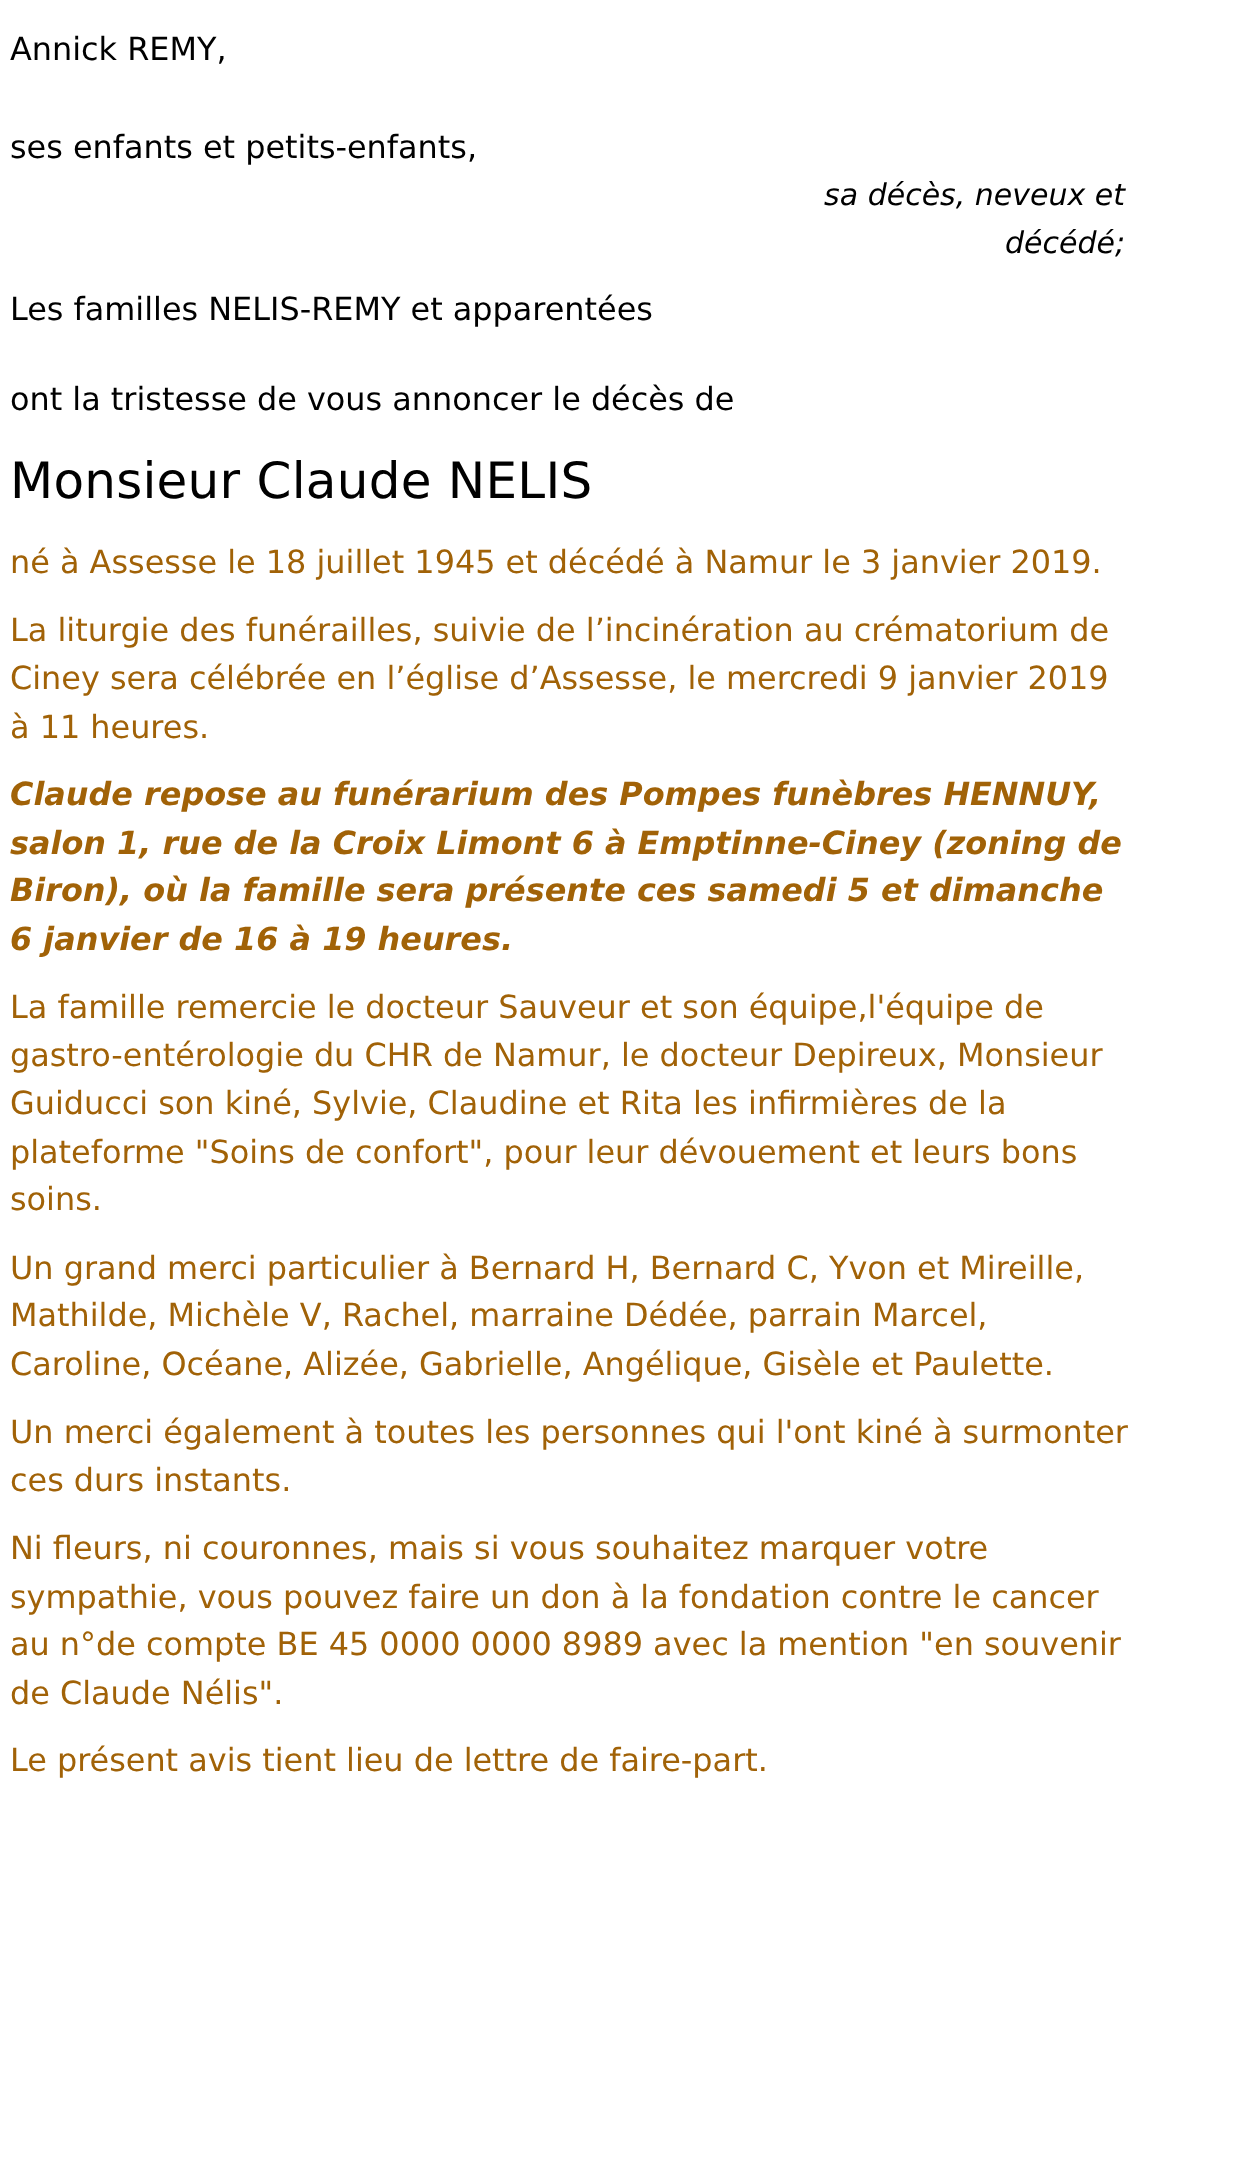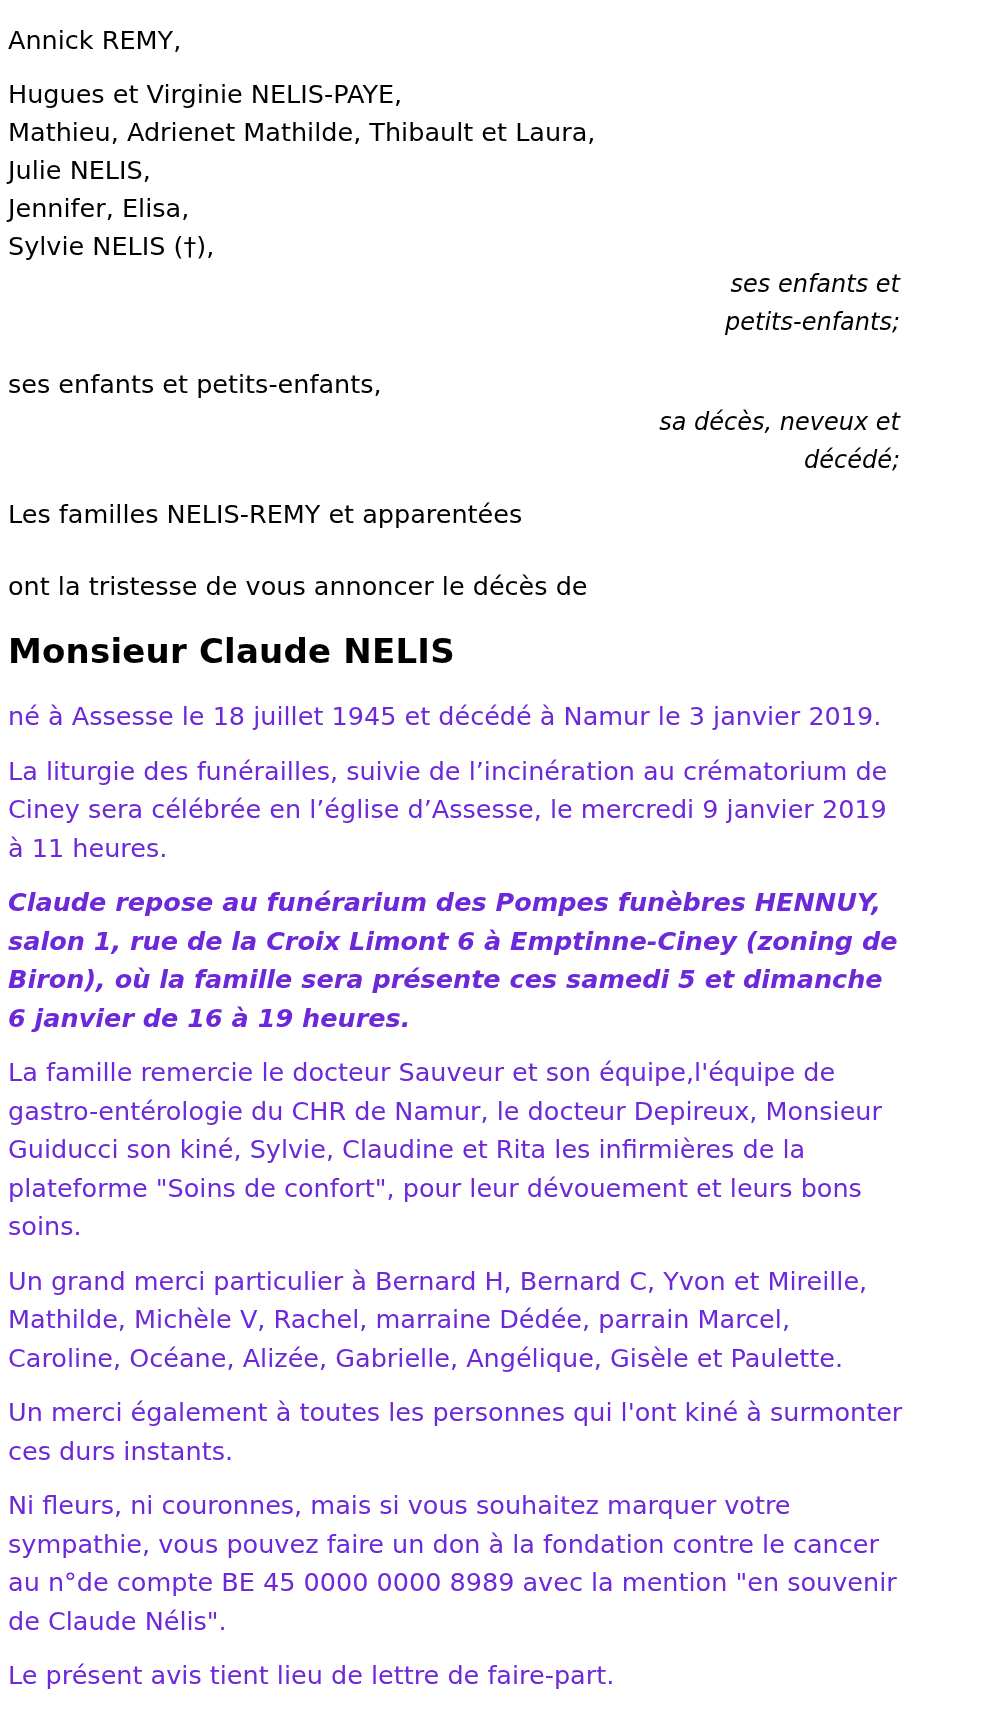--- a/index.html
+++ b/index.html
@@ -26,21 +26,21 @@
   
   .line {
     font-size: 25.5px;
     line-height: 38px;
     color: #000;
     white-space: pre-wrap;
   }
   .para {
     font-size: 25.5px;
     line-height: 38.5px;
-    color: #6d28d9;
+    color: #a16207;
     margin: 0;
     max-width: 900px;
   }
   .para.bold {
     font-weight: bold;
     font-style: italic;
   }
 
   
   .kin-row {
@@ -57,47 +57,38 @@
     font-size: 24px;
     line-height: 38px;
     width: 892px;
   }
 
   .gap-sm { height: 16px; }
   .gap-md { height: 24px; }
   .gap-lg { height: 34px; }
 
   .deceased-name {
-    font-size: 34px;
+    font-size: 40px;
     line-height: 44px;
-    font-weight: bold;
+    font-weight: normal;
     letter-spacing: 0.2px;
     margin: 0;
   }
 </style>
 </head>
 <body>
 
 <div class="page">
 
   <div class="kin-row">
     <div class="line kin-names">Annick REMY,</div>
   </div>
 
   <div class="gap-sm"></div>
 
-  <div class="kin-row">
-    <div class="line kin-names">Hugues et Virginie NELIS-PAYE,</div>
-    <div class="line kin-names">Mathieu, Adrienet Mathilde, Thibault et Laura,</div>
-    <div class="line kin-names">Julie NELIS,</div>
-    <div class="line kin-names">Jennifer, Elisa,</div>
-    <div class="line kin-names">Sylvie NELIS (†),</div>
-    <div class="relation">ses enfants et</div>
-    <div class="relation">petits-enfants;</div>
-  </div>
 
   <div class="gap-md"></div>
 
   <div class="kin-row">
     <div class="line kin-names">ses enfants et petits-enfants,</div>
     <div class="relation">sa décès, neveux et</div>
     <div class="relation">décédé;</div>
   </div>
 
   <div class="gap-sm"></div>

